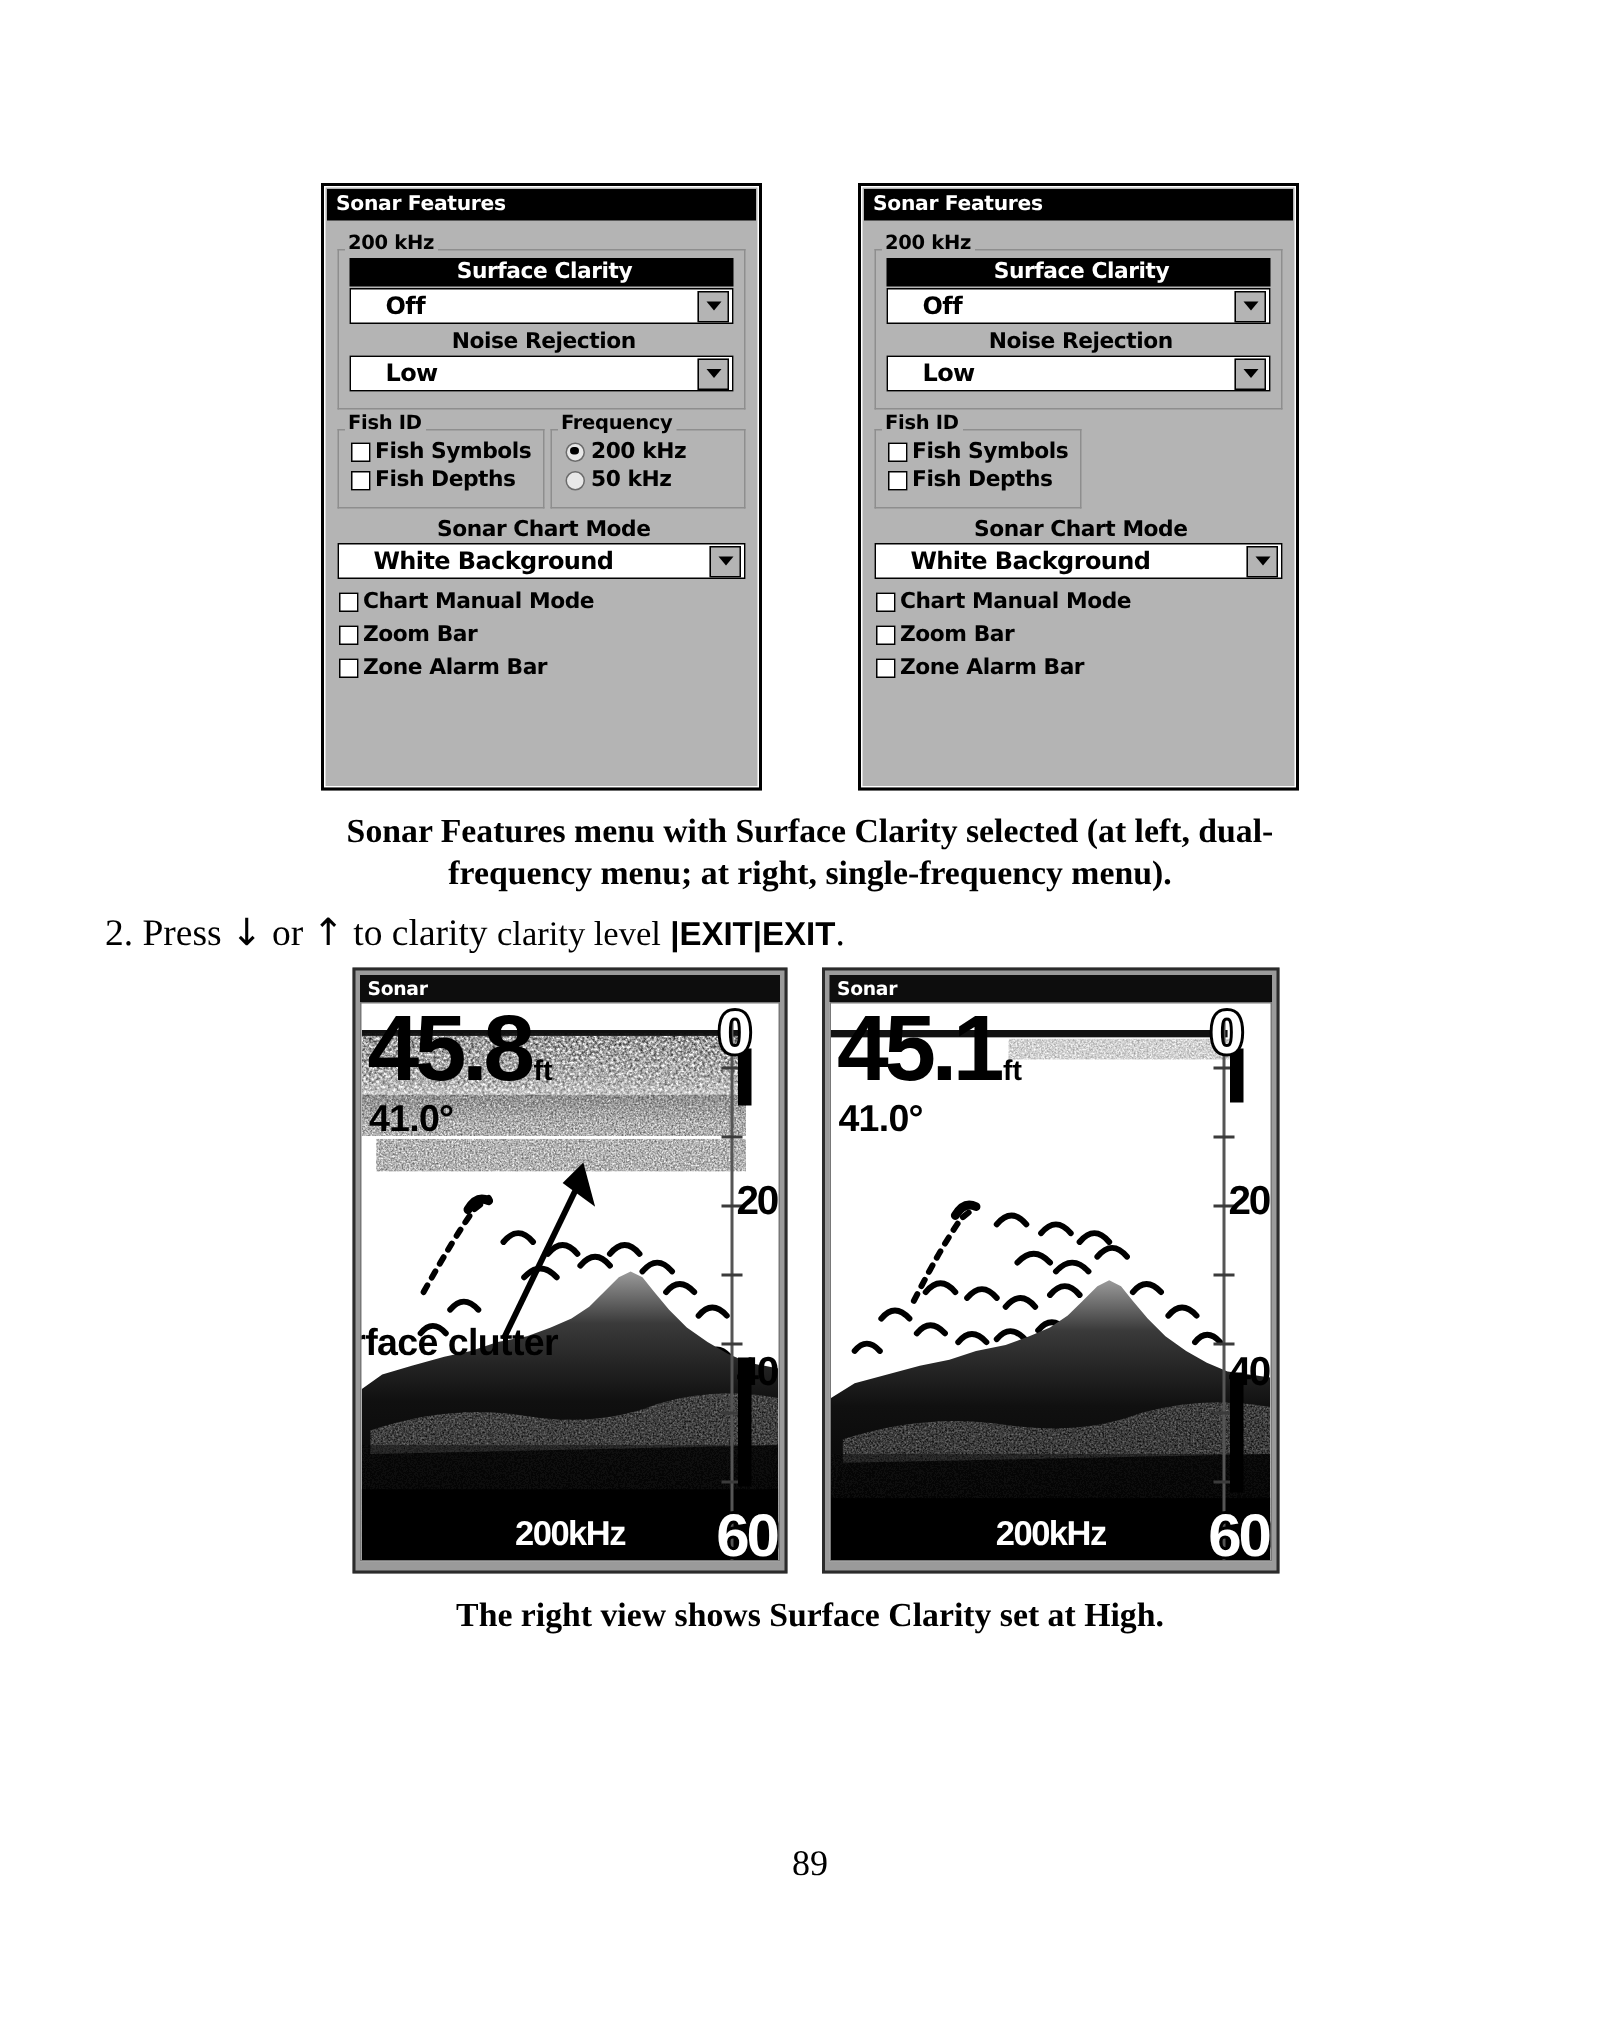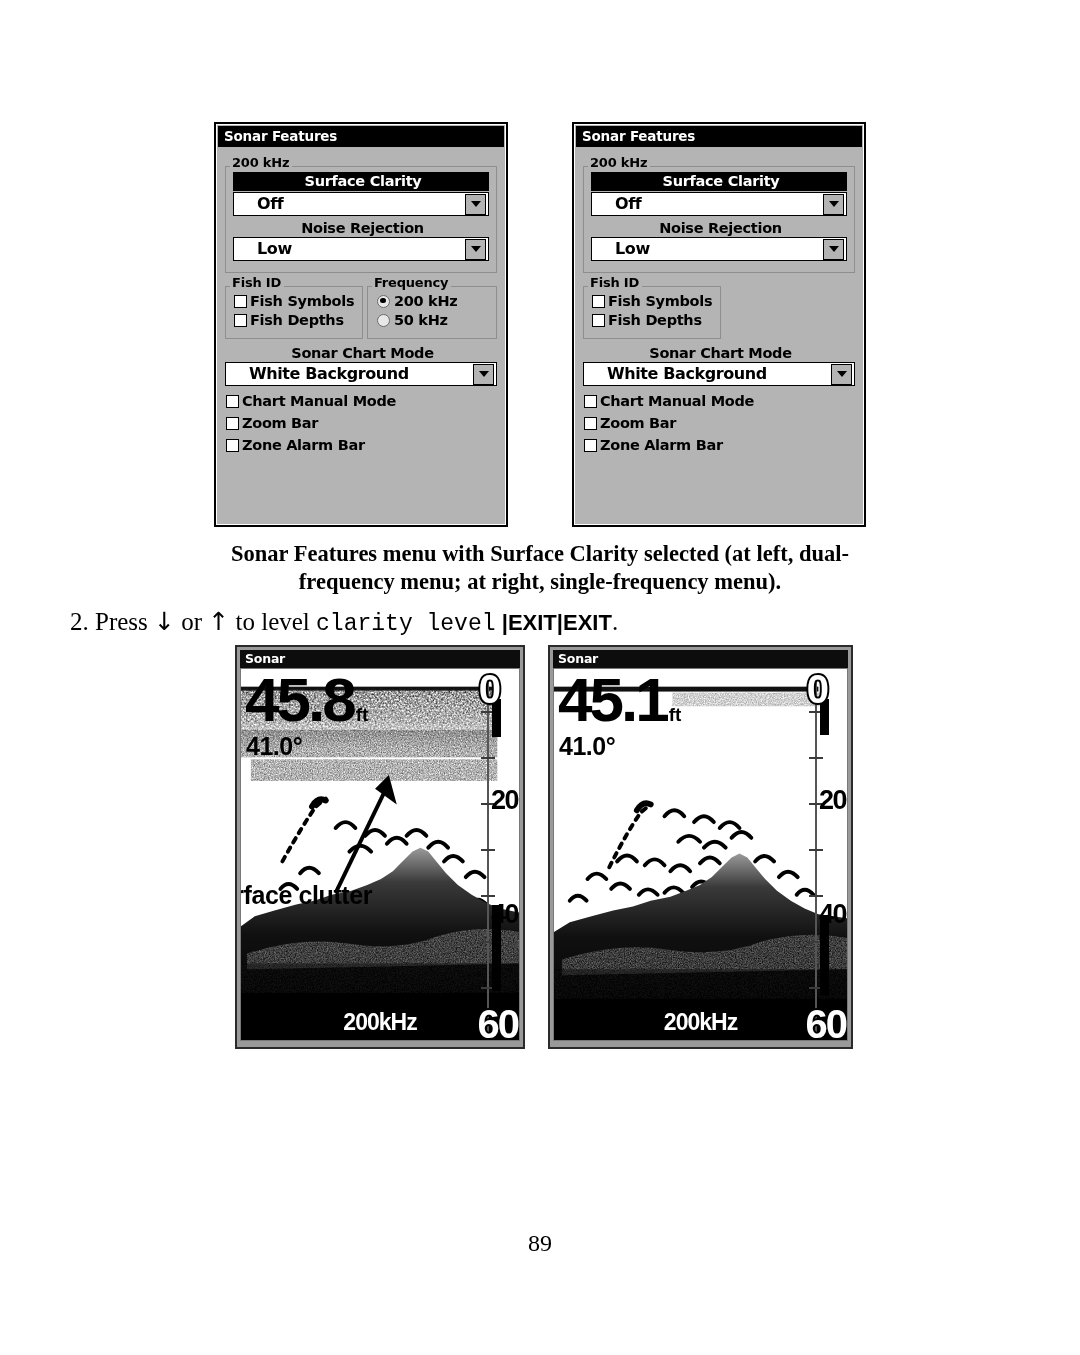--- a/index.html
+++ b/index.html
@@ -195,21 +195,21 @@
   .step-line {
     position: absolute;
     left: 70px; top: 607px;
     width: 940px;
     font-family: "Liberation Serif", serif;
     font-size: 25px;
     line-height: 30px;
     white-space: nowrap;
   }
   .step-line .sans {
-    font-family: Liberation Mono, monospace;
+    font-family: Liberation Serif, serif;
     font-size: 23px;
   }
   .step-line .key {
     font-family: "Liberation Sans", sans-serif;
     font-weight: bold;
     font-size: 22px;
   }
   .arrow-gl { font-family: "DejaVu Sans", sans-serif; }
 
   
@@ -501,21 +501,21 @@
   <div>Sonar Features menu with Surface Clarity selected (at left, dual-</div>
   <div>frequency menu; at right, single-frequency menu).</div>
 </div>
 
 <div class="step-line">
   <span>2.</span>
   <span>Press</span>
   <span class="arrow-gl">↓</span>
   <span>or</span>
   <span class="arrow-gl">↑</span>
-  <span>to level</span>
+  <span>to clarity</span>
   <span class="sans">clarity level</span>
   <span class="key">|</span><span class="key">EXIT</span><span class="key">|</span><span class="key">EXIT</span><span>.</span>
 </div>
 
 <div class="sonar-row">
 
   <div class="sonar-unit sonar-left">
     <div class="sonar-title">Sonar</div>
     <div class="sonar-screen">
 
@@ -696,15 +696,16 @@
       <div class="scale-num" style="top:118px;">20</div>
       <div class="scale-num" style="top:232px;">40</div>
       <div class="scale-num big" style="bottom:-4px; right:1px;">60</div>
 
       <div class="freq-readout">200kHz</div>
     </div>
   </div>
 </div>
 
 <div class="caption" id="cap-bottom">
+  <div>The right view shows Surface Clarity set at High.</div>
 </div>
 
 <div class="page-number">89</div>
 
 </body></html>

